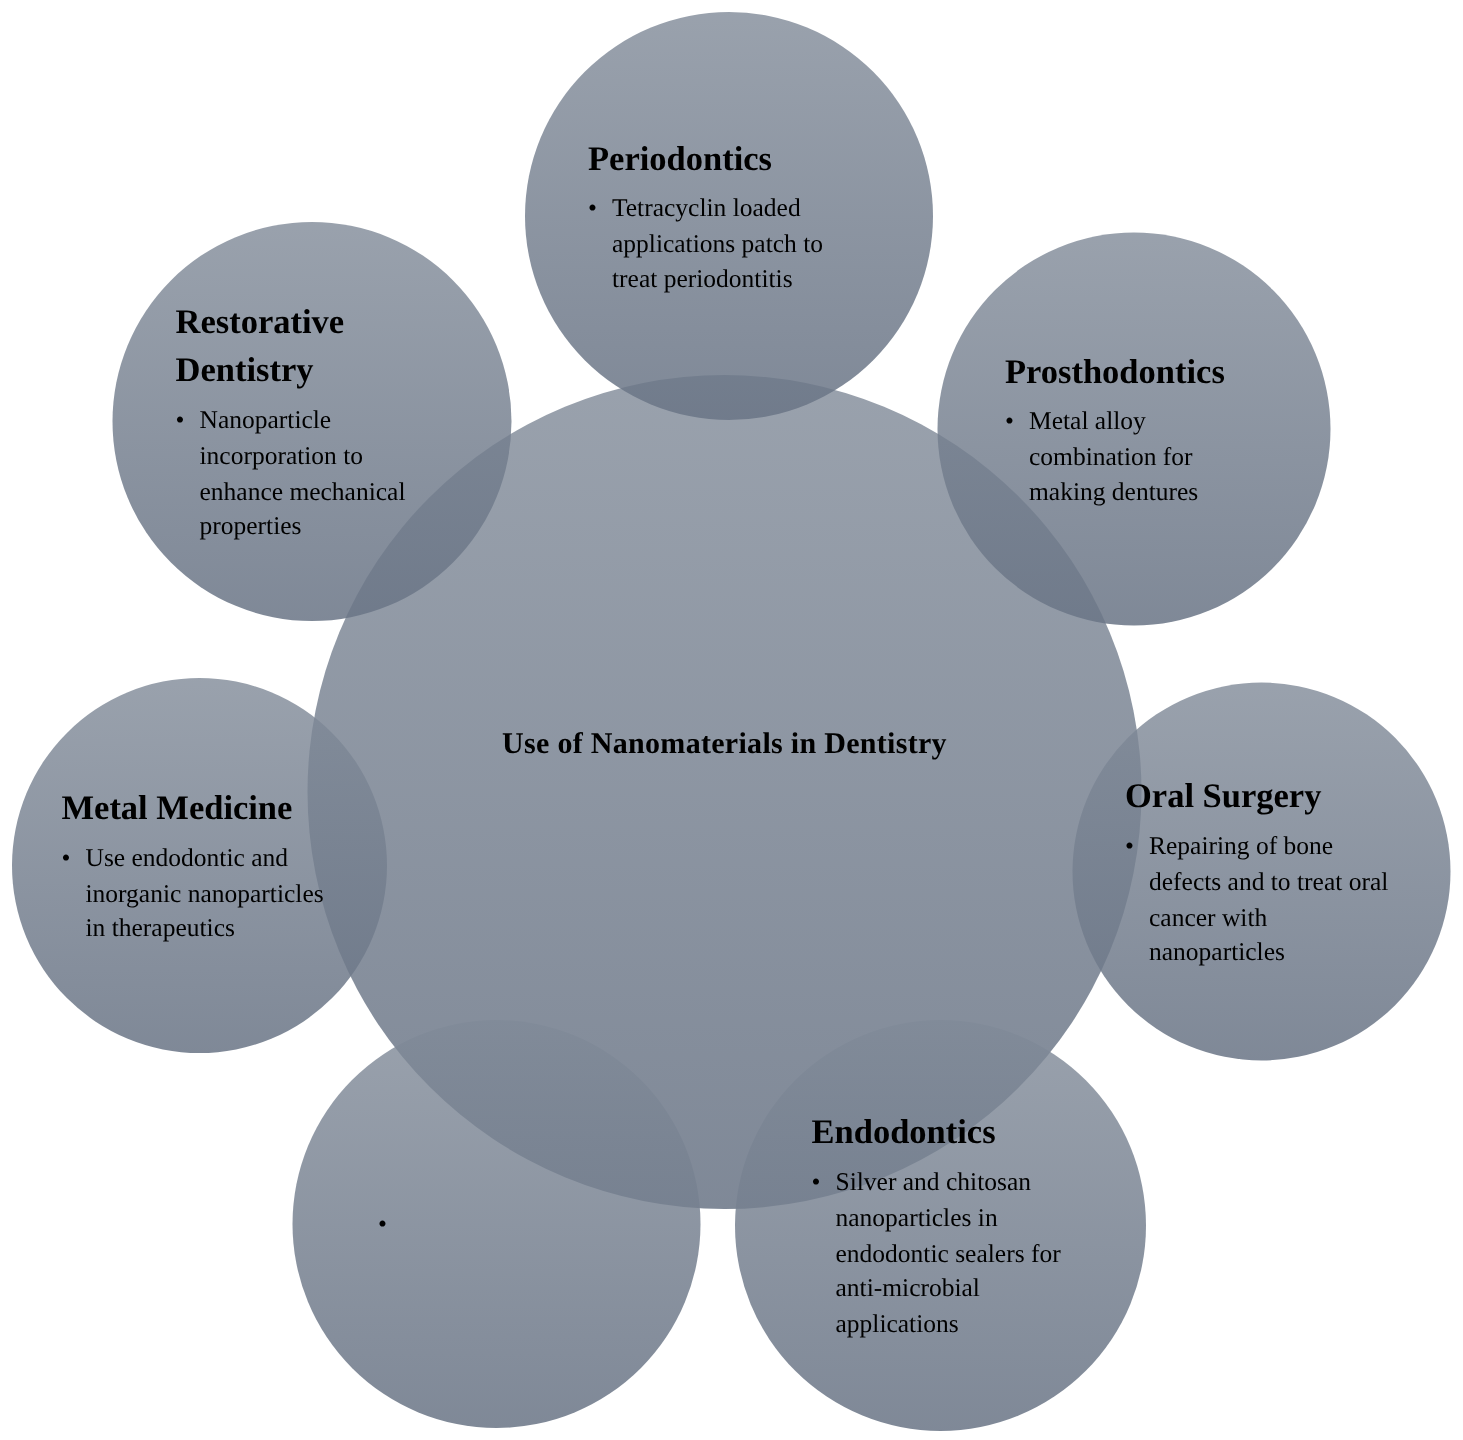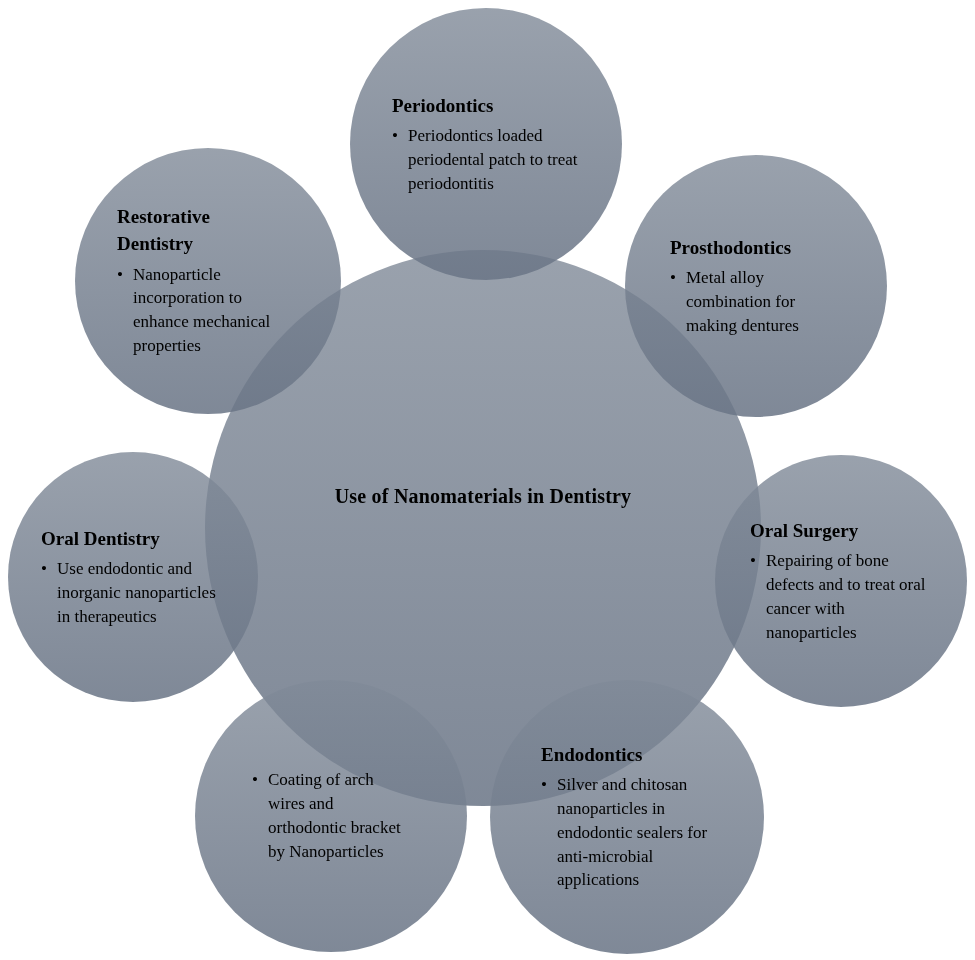--- a/index.html
+++ b/index.html
@@ -34,21 +34,21 @@
     text-align: center;
     transform: translateY(-32px);
     letter-spacing: 0.2px;
   }
   .content {
     font-size: 17px;
     line-height: 1.4;
   }
   .node-title {
     font-weight: bold;
-    font-size: 19px;
+    font-size: 23px;
     margin-bottom: 5px;
   }
   .bullet-row { display: flex; }
   .dot { flex: 0 0 16px; width: 16px; }
   .bullet-text { flex: 1; }
 
   
   .n-periodontics   { left: 350px; top: 8px;   width: 272px; height: 272px; }
   .n-prosthodontics { left: 625px; top: 155px; width: 262px; height: 262px; }
   .n-oral-surgery   { left: 715px; top: 455px; width: 252px; height: 252px; }
@@ -74,21 +74,21 @@
 
   <div class="circle center-circle">
     <div class="center-title">Use of Nanomaterials in Dentistry</div>
   </div>
 
   <div class="circle n-periodontics">
     <div class="content">
       <div class="node-title">Periodontics</div>
       <div class="bullet-row">
         <span class="dot">•</span>
-        <span class="bullet-text">Periodontics loaded periodental patch to treat periodontitis</span>
+        <span class="bullet-text">Tetracyclin loaded applications patch to treat periodontitis</span>
       </div>
     </div>
   </div>
 
   <div class="circle n-prosthodontics">
     <div class="content">
       <div class="node-title">Prosthodontics</div>
       <div class="bullet-row">
         <span class="dot">•</span>
         <span class="bullet-text">Metal alloy combination for making dentures</span>
@@ -113,28 +113,27 @@
         <span class="dot">•</span>
         <span class="bullet-text">Silver and chitosan nanoparticles in endodontic sealers for anti-microbial applications</span>
       </div>
     </div>
   </div>
 
   <div class="circle n-orthodontics">
     <div class="content">
       <div class="bullet-row">
         <span class="dot">•</span>
-        <span class="bullet-text">Coating of arch wires and orthodontic bracket by Nanoparticles</span>
       </div>
     </div>
   </div>
 
   <div class="circle n-oral-medicine">
     <div class="content">
-      <div class="node-title">Oral Dentistry</div>
+      <div class="node-title">Metal Medicine</div>
       <div class="bullet-row">
         <span class="dot">•</span>
         <span class="bullet-text">Use endodontic and inorganic nanoparticles in therapeutics</span>
       </div>
     </div>
   </div>
 
   <div class="circle n-restorative">
     <div class="content">
       <div class="node-title">Restorative Dentistry</div>

